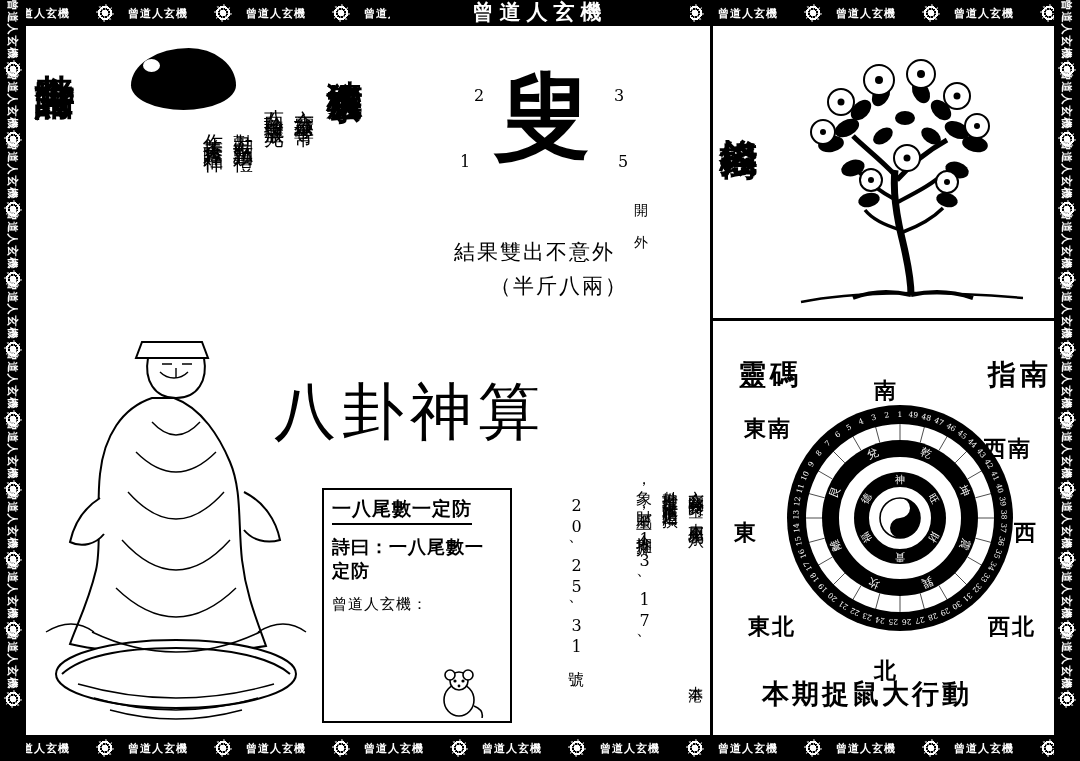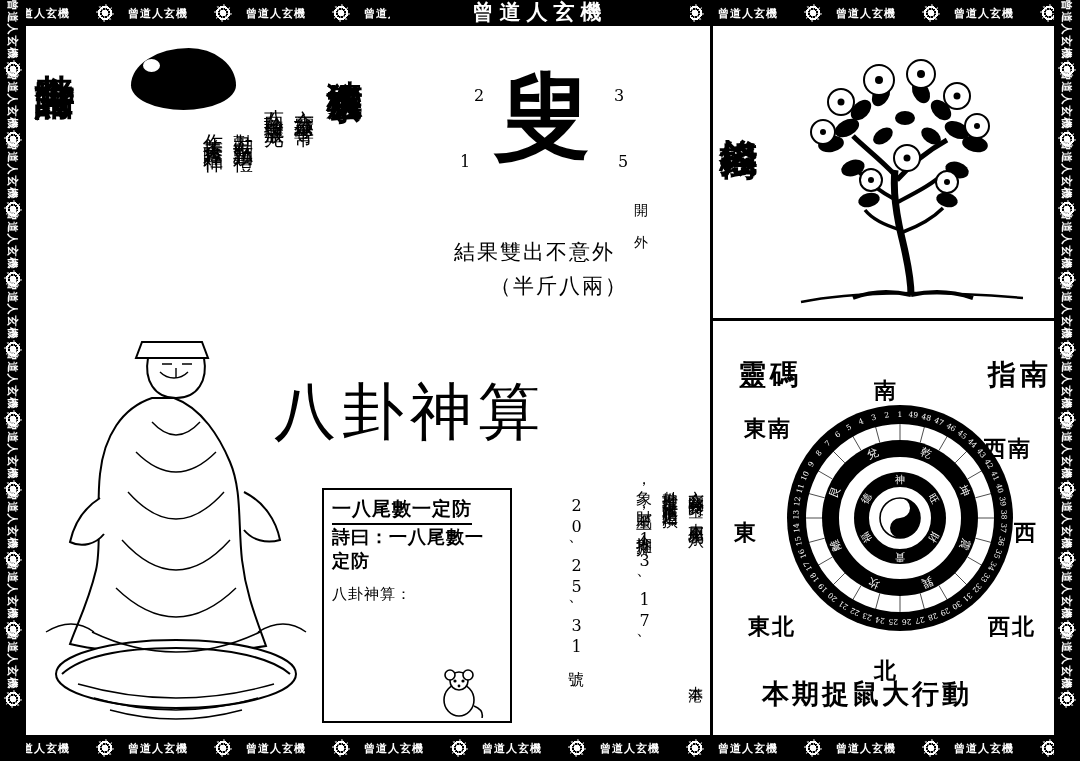--- a/index.html
+++ b/index.html
@@ -74,21 +74,21 @@
 
   
   .bagua-title{position:absolute;left:248px;top:344px;font-size:62px;font-weight:normal;letter-spacing:6px;
      font-family:"DejaVu Serif","Liberation Serif",serif;}
 
   
   .searchbox{position:absolute;left:296px;top:462px;width:190px;height:235px;border:2px solid #000;background:#fff;padding:6px 8px;box-sizing:border-box;}
   .sb-title{font-size:19px;font-weight:bold;letter-spacing:1px;font-family:"DejaVu Serif","Liberation Serif",serif;
      border-bottom:2px solid #000;display:inline-block;padding-bottom:1px;}
   .sb-body{margin-top:8px;font-size:14px;line-height:1.5;font-family:"DejaVu Serif","Liberation Serif",serif;letter-spacing:1px;}
-  .sb-poem{font-size:18px;font-weight:bold;font-family:"DejaVu Serif","Liberation Serif",serif;letter-spacing:1px;}
+  .sb-poem{margin-top:10px;font-size:18px;font-weight:bold;font-family:"DejaVu Serif","Liberation Serif",serif;letter-spacing:1px;}
   .sb-zodiac{margin-top:12px;font-size:15px;font-family:"DejaVu Serif","Liberation Serif",serif;letter-spacing:1px;}
   .zodiac-art{position:absolute;left:108px;top:176px;width:54px;height:52px;}
 
   
   .vcol{position:absolute;font-size:16px;letter-spacing:2px;line-height:1.25;font-family:"DejaVu Serif","Liberation Serif",serif;}
   .vcol-a{left:608px;top:452px;}
   .vcol-b{left:634px;top:452px;}
   .vcol-c{left:660px;top:452px;}
   .vcol-d{left:540px;top:470px;}
   .vcol-hk{left:660px;top:648px;font-size:15px;}
@@ -318,21 +318,21 @@
           <path d="M14 330 q26 -16 48 0 M226 330 q26-16 48 0"></path>
         </g>
       </svg>
     </div>
 
     <div class="searchbox">
       <div class="sb-title">一八尾數一定防</div>
       <div class="sb-poem">
         <span>詩曰：</span><span>一八尾數一定防</span>
       </div>
-      <div class="sb-zodiac">八卦神算：</div>
+      <div class="sb-zodiac">曾道人玄機：</div>
       <div class="zodiac-art">
         <svg viewBox="0 0 54 52" width="54" height="52">
           <g stroke="#000" fill="#fff" stroke-width="1.6">
             <ellipse cx="27" cy="34" rx="15" ry="16"></ellipse>
             <circle cx="27" cy="15" r="9"></circle>
             <circle cx="18" cy="9" r="5"></circle>
             <circle cx="36" cy="9" r="5"></circle>
             <path d="M42 40 q10 4 8 12"></path>
           </g>
           <g fill="#000">

